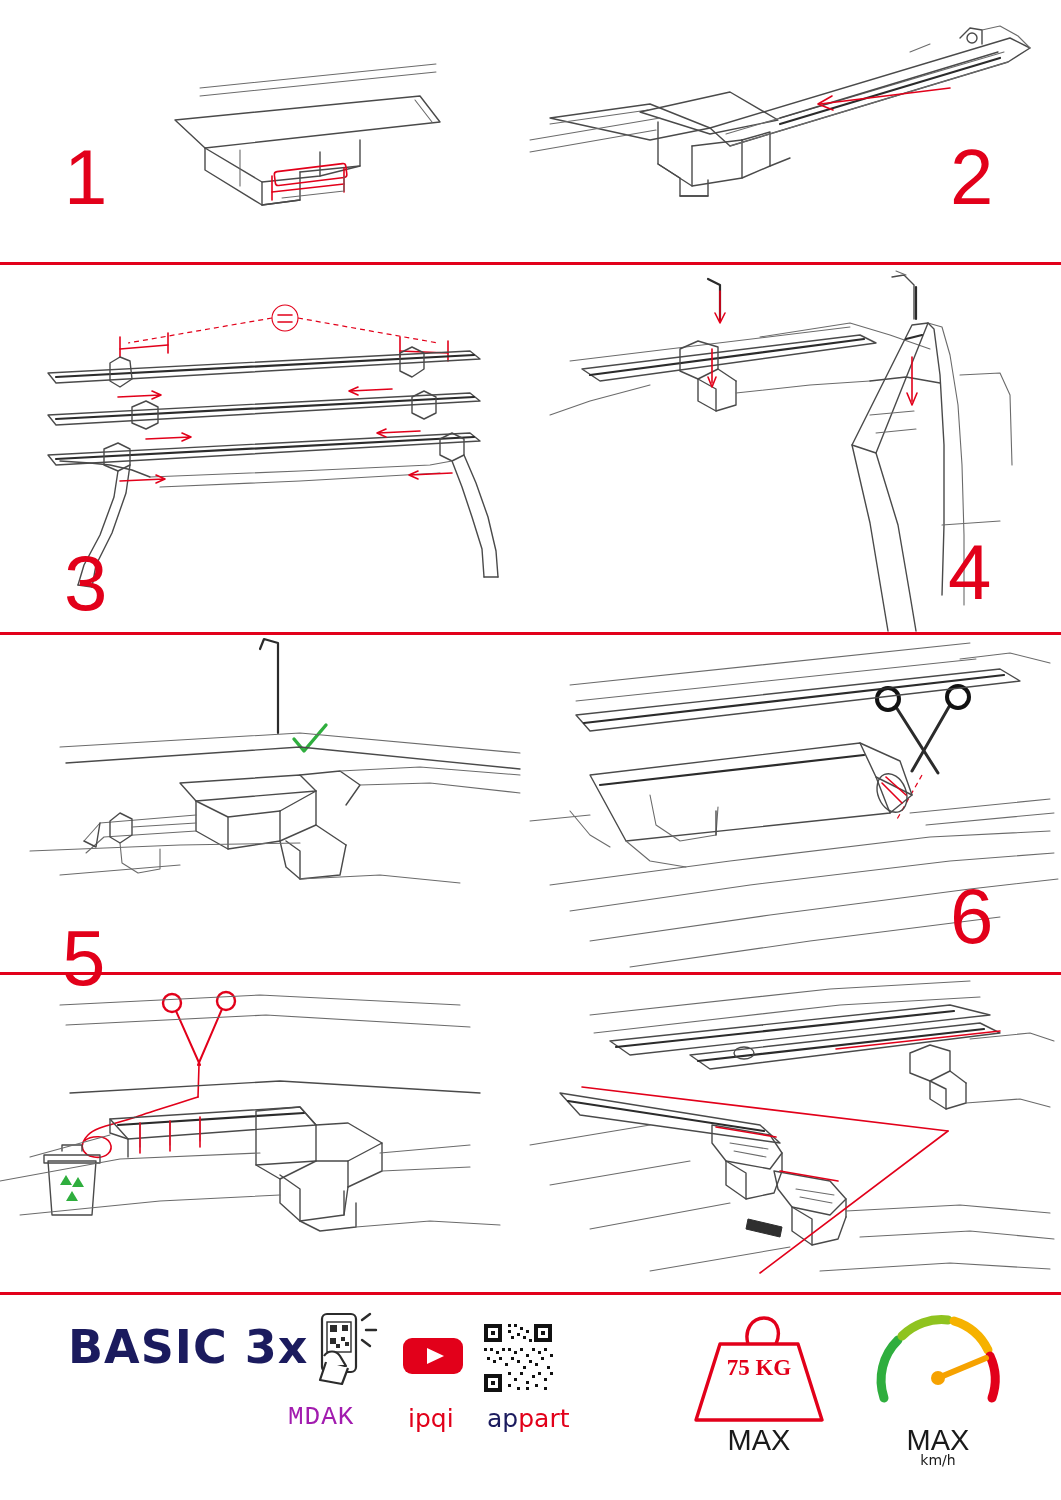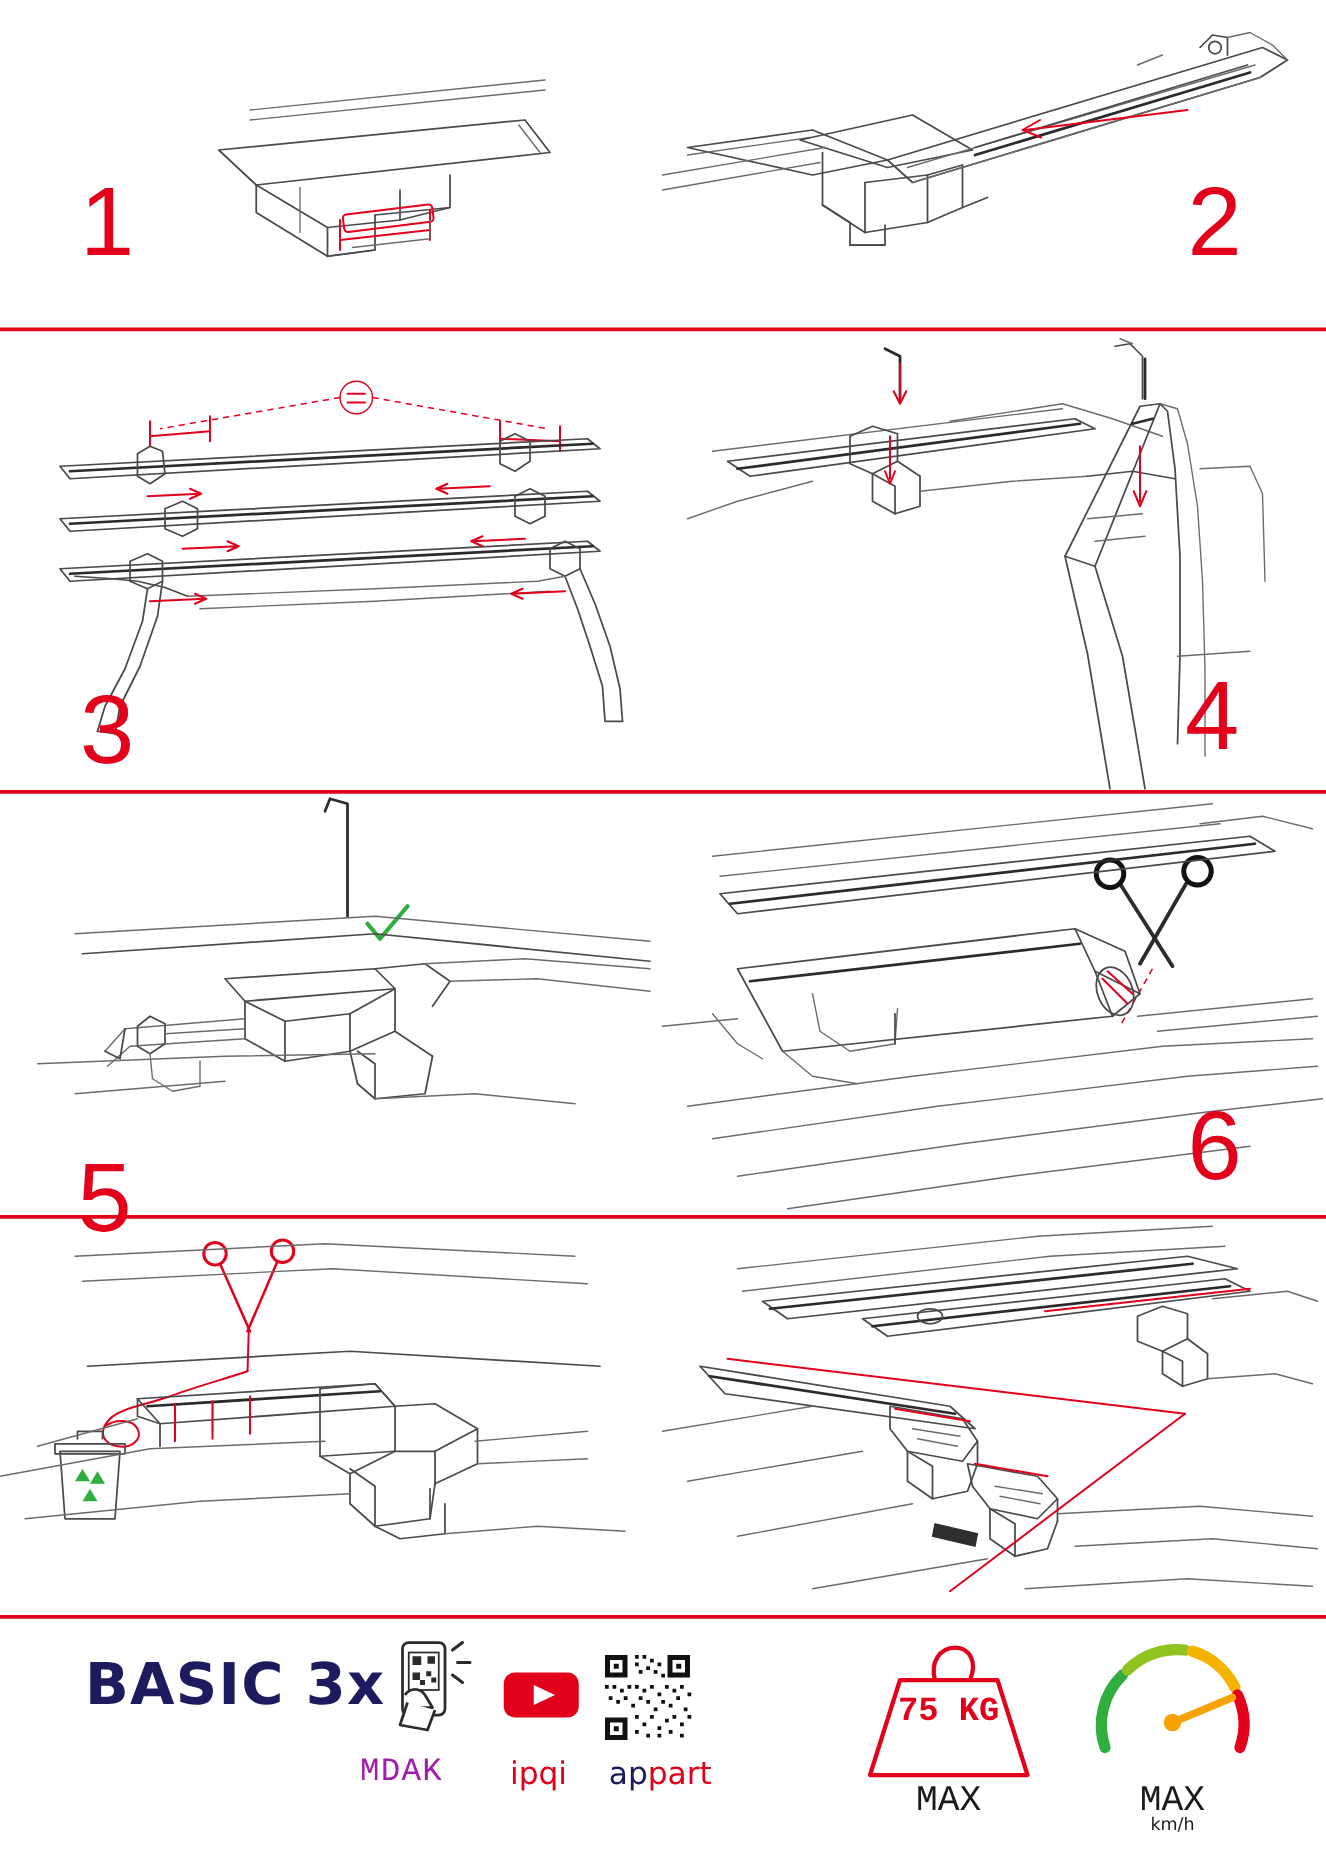--- a/index.html
+++ b/index.html
@@ -112,30 +112,30 @@
     font-family: "DejaVu Sans", sans-serif;
   }
   .logo-apline .l { color: #e2001a; }
   .weight-value {
     position: absolute;
     left: 700px;
     top: 1355px;
     width: 118px;
     text-align: center;
     color: #e2001a;
-    font-size: 27px;
+    font-size: 23px;
     font-weight: 700;
-    font-family: Liberation Mono, monospace;
+    font-family: Liberation Serif, serif;
   }
   .max-label {
     position: absolute;
     font-size: 29px;
     font-weight: 400;
     color: #1a1a1a;
-    font-family: Liberation Mono, monospace;
+    font-family: Liberation Sans, sans-serif;
   }
   .speed-unit {
     position: absolute;
     left: 878px;
     top: 1404px;
     width: 120px;
     text-align: center;
     font-size: 14px;
     color: #1a1a1a;
     font-family: "DejaVu Sans", sans-serif;

